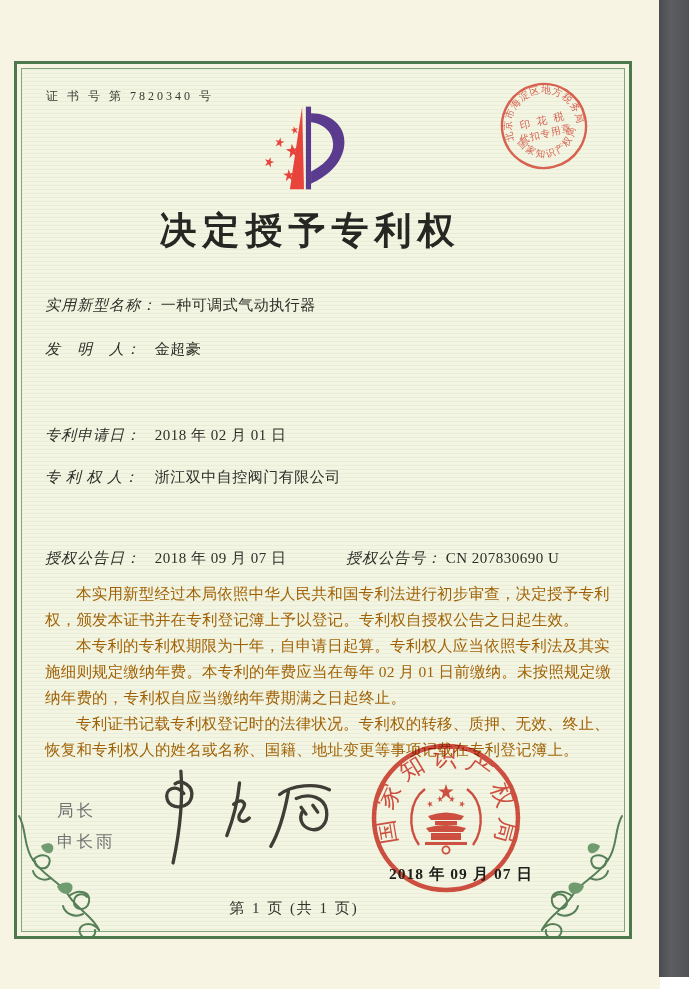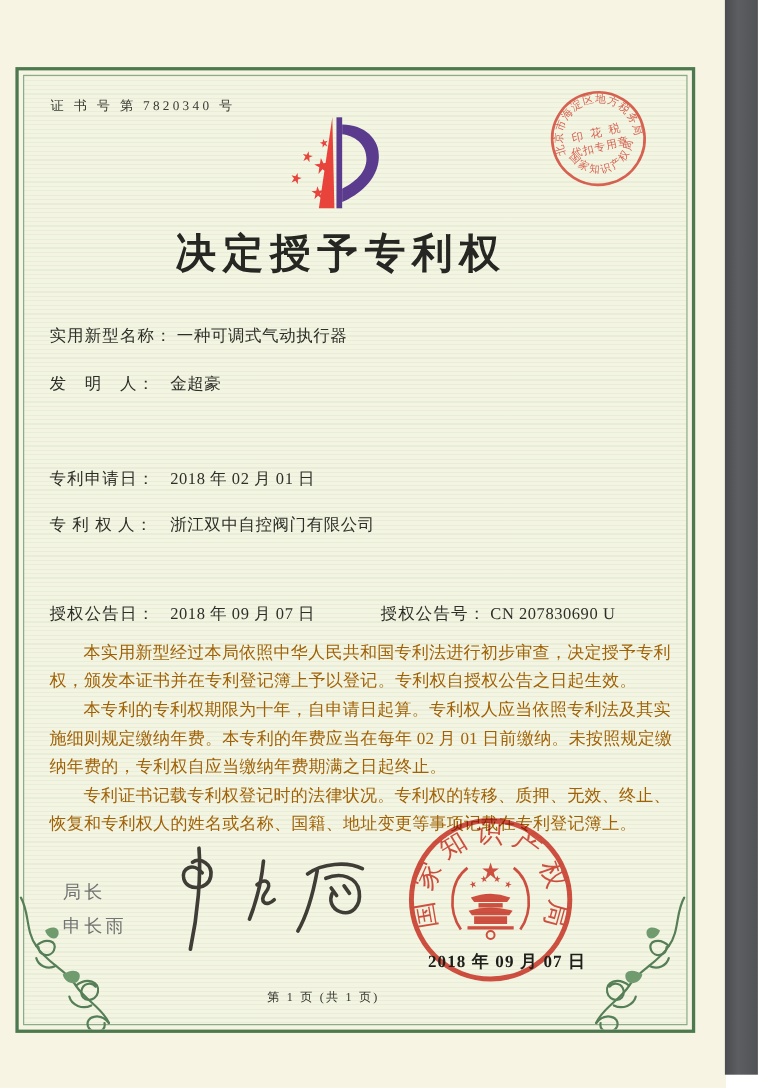--- a/index.html
+++ b/index.html
@@ -13,37 +13,37 @@
   .border-outer{position:absolute;left:14px;top:61px;width:612px;height:872px;
     border:3px solid #4c7a4e;}
   .border-inner{position:absolute;left:4px;top:4px;right:4px;bottom:4px;
     border:1px solid #7fa67f;
     background:repeating-linear-gradient(180deg,rgba(130,175,120,0.10) 0 1px,rgba(245,246,225,0.0) 1px 4px),#f3f5e2;}
   .cert-no{position:absolute;left:46px;top:88px;font-size:12px;letter-spacing:3px;color:#3a3a32;}
   .logo{position:absolute;left:257px;top:100px;width:94px;height:96px;}
   .cert-title{position:absolute;left:40px;top:206px;width:540px;text-align:center;
     font-size:37px;font-weight:600;letter-spacing:6px;color:#262622;}
   .row{position:absolute;left:45px;font-size:15px;white-space:nowrap;color:#2e2e28;}
-  .row .lbl{display:inline-block;min-width:106px;letter-spacing:1px;}
+  .row .lbl{display:inline-block;min-width:106px;letter-spacing:1px;font-style:italic;}
   .row .val{letter-spacing:0.5px;}
   .pair2{position:absolute;left:301px;top:0;}
   .pair2 .lbl{min-width:96px;}
   .paras{position:absolute;left:45px;top:581px;width:576px;font-size:15.5px;
     line-height:26px;color:#a16207;letter-spacing:0.2px;}
   .paras p{margin:0;text-indent:2em;}
   .officer{position:absolute;left:57px;font-size:16.5px;letter-spacing:3px;color:#737373;}
   .signature{position:absolute;left:133px;top:762px;width:215px;height:112px;}
   .sealwrap{position:absolute;left:361px;top:733px;width:170px;height:170px;
     mix-blend-mode:multiply;opacity:0.93;}
   .seal-date{position:absolute;left:389px;top:864px;font-size:15.5px;font-weight:bold;
     letter-spacing:1px;color:#1e1e1a;}
   .taxwrap{position:absolute;left:492px;top:74px;width:104px;height:104px;
     mix-blend-mode:multiply;opacity:0.9;}
   .footer-page{position:absolute;left:44px;top:899px;width:500px;text-align:center;
-    font-size:11px;letter-spacing:2px;color:#33332c;}
+    font-size:15px;letter-spacing:2px;color:#33332c;}
   .flourish{position:absolute;width:92px;height:124px;}
   .flourish.left{left:15px;top:812px;transform:scaleX(-1);}
   .flourish.right{left:534px;top:812px;}
   svg{display:block;}
 </style>
 </head>
 <body>
 
 <div class="page">
 

